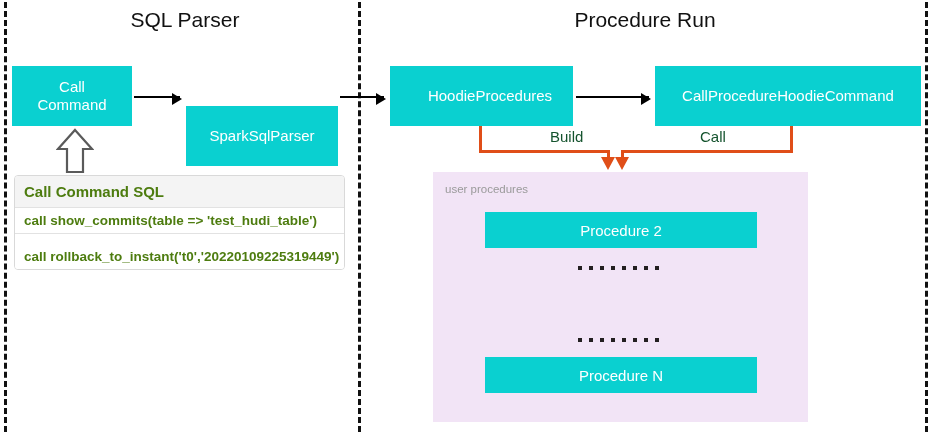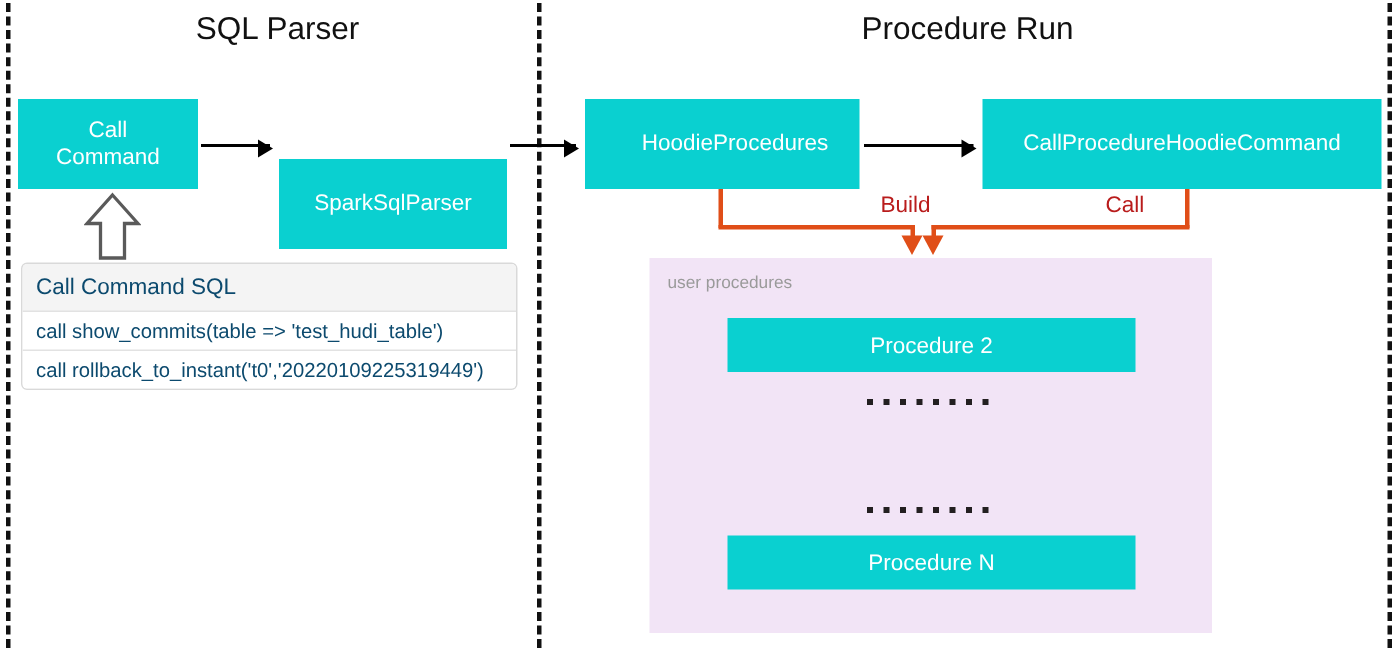--- a/index.html
+++ b/index.html
@@ -82,53 +82,53 @@
     box-sizing: border-box;
     border: 1px solid #d9d9d9;
     border-radius: 4px;
     background: #ffffff;
     overflow: hidden;
   }
   .sqlrow {
     box-sizing: border-box;
     padding: 5px 9px;
     font-size: 13.5px;
-    color: #0c4a6e;
+    color: #4d7c0f;
     border-bottom: 1px solid #e2e2e2;
     white-space: nowrap;
     background: #ffffff;
+    font-weight: bold;
   }
   .sqlrow.header {
     background: #f4f4f4;
     font-size: 15px;
     padding: 7px 9px;
   }
-  .sqlrow:last-child { border-bottom: none; }
+  .sqlrow:last-child { border-bottom: none; margin-top: 10px; }
 
   
   .orange-seg {
     position: absolute;
     background: #e04e18;
   }
   .orange-head {
     position: absolute;
     width: 0;
     height: 0;
     border-left: 7px solid transparent;
     border-right: 7px solid transparent;
     border-top: 13px solid #e04e18;
   }
   .edge-label {
     position: absolute;
     font-size: 15px;
-    color: #b91c1c;
+    color: #14532d;
     background: #ffffff;
     padding: 0 4px;
     white-space: nowrap;
-    margin-left: 37px;
   }
 
   
   .procpanel {
     position: absolute;
     background: #f2e4f6;
   }
   .procpanel-label {
     position: absolute;
     font-size: 11.5px;

